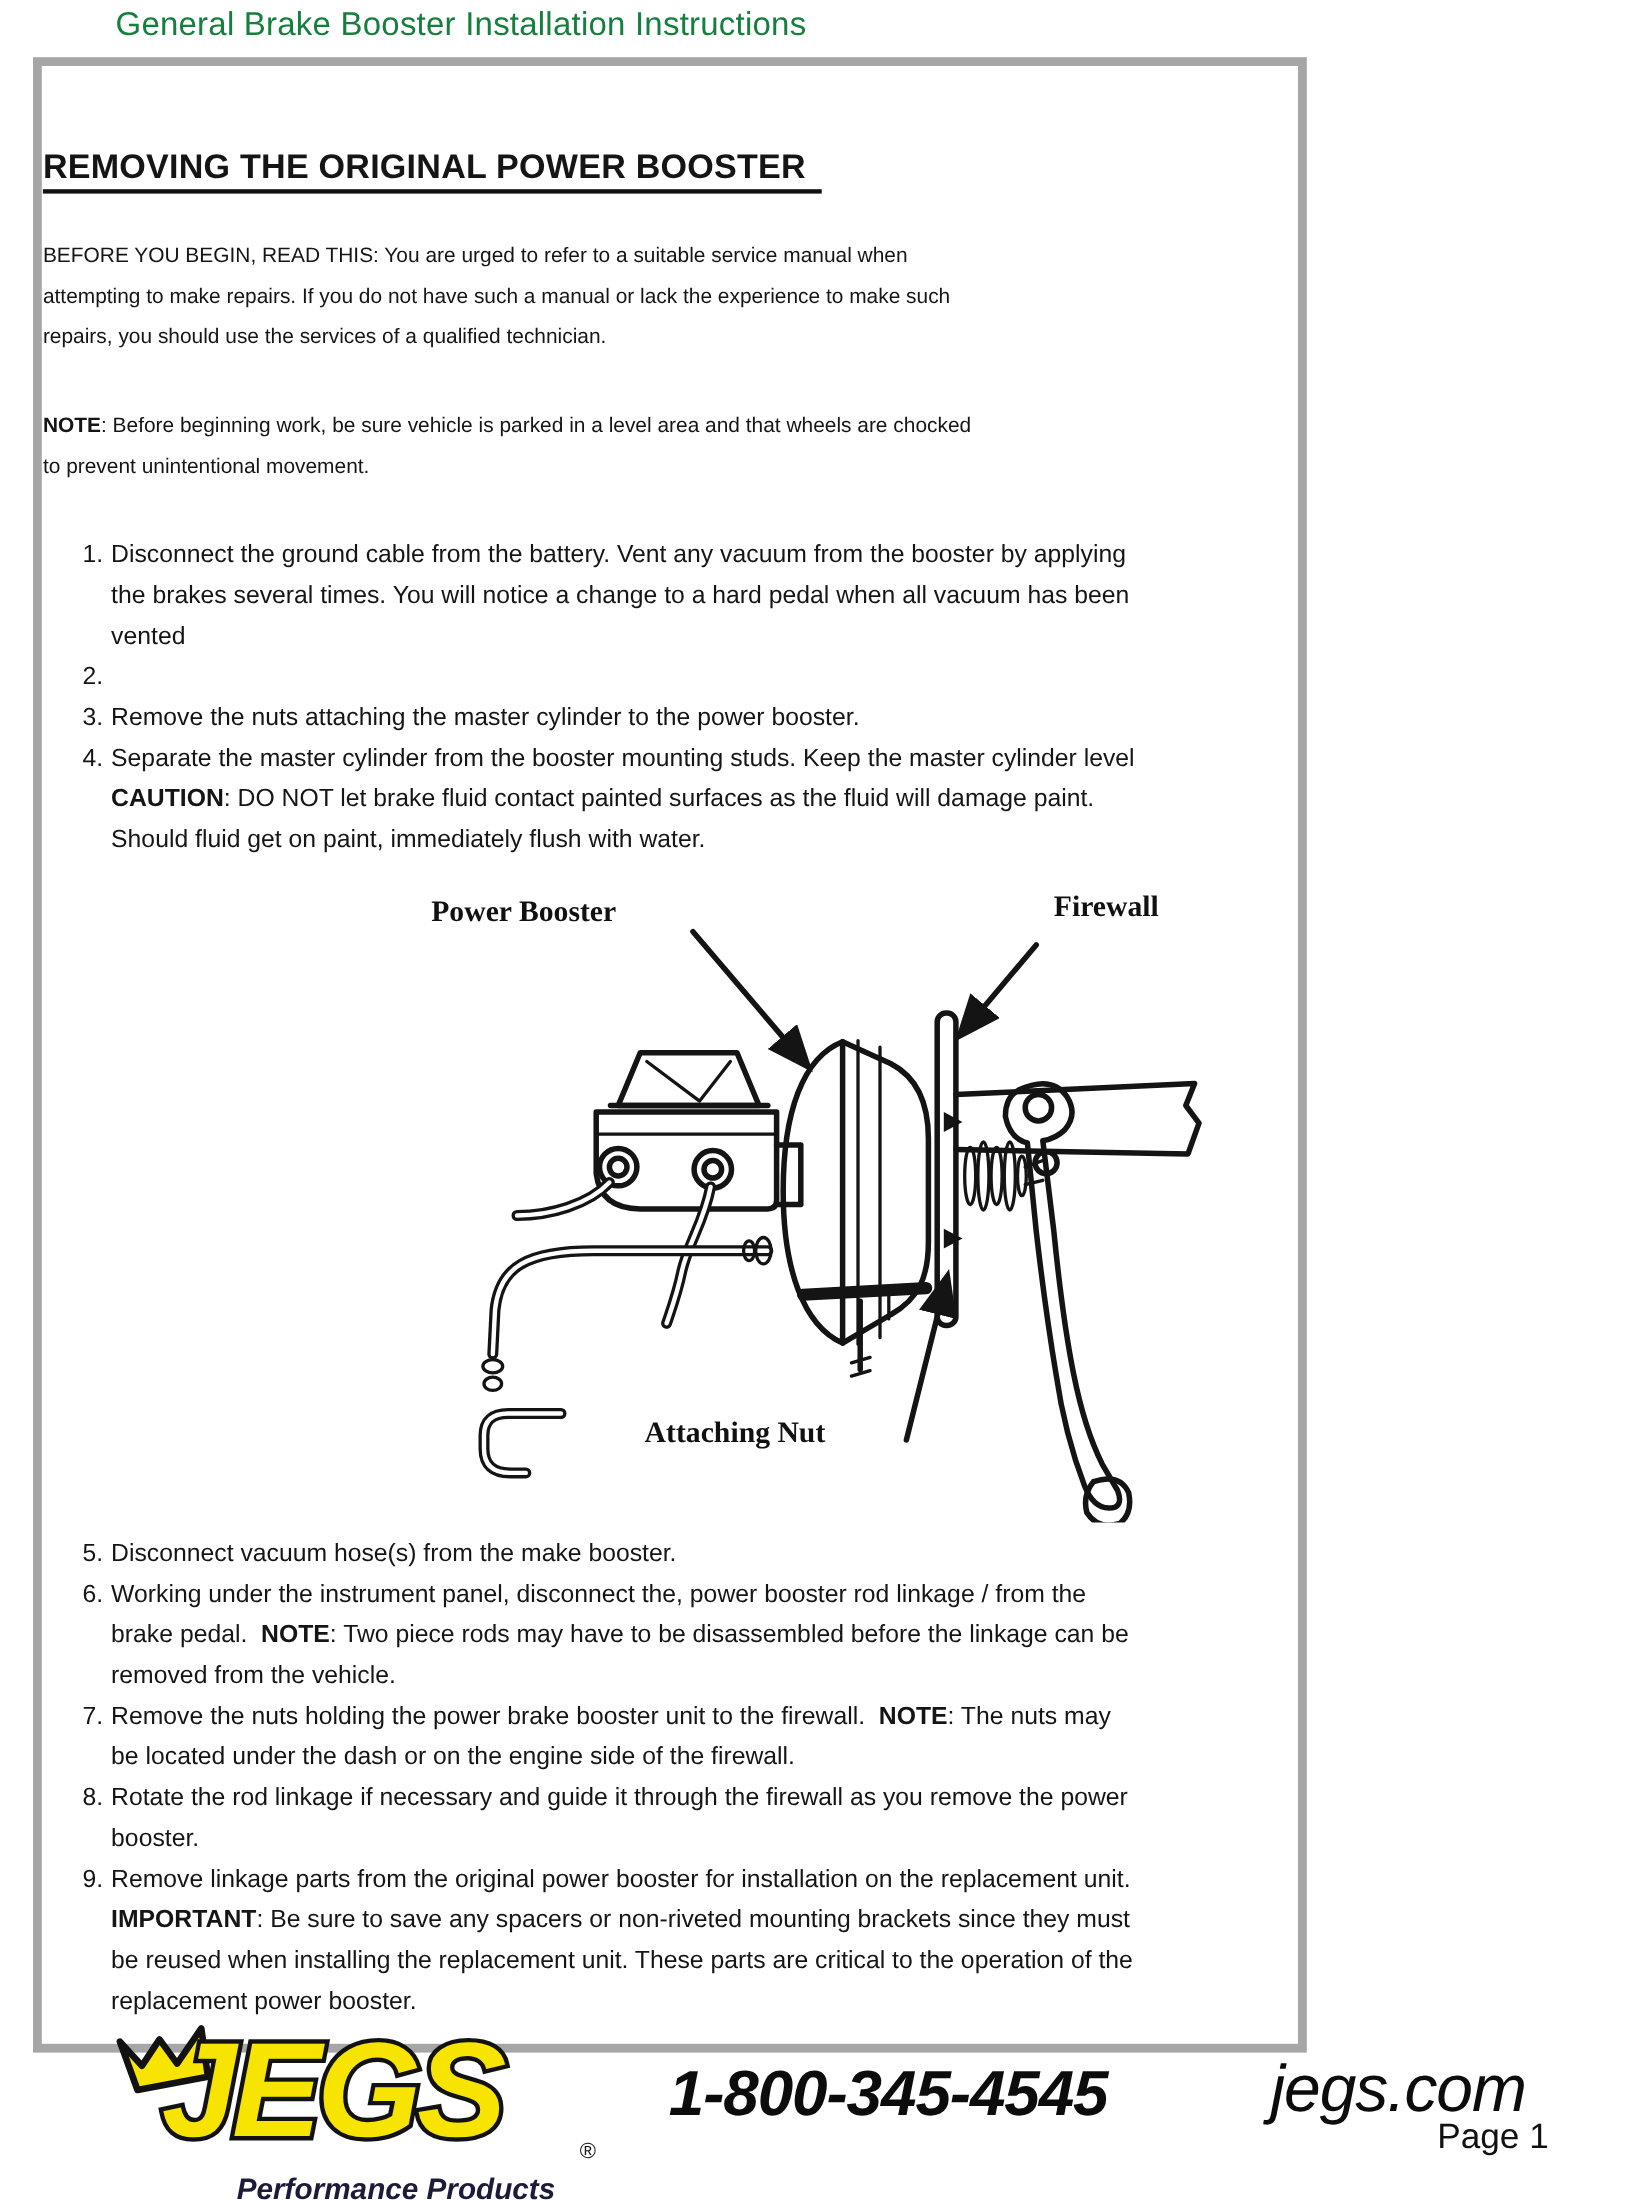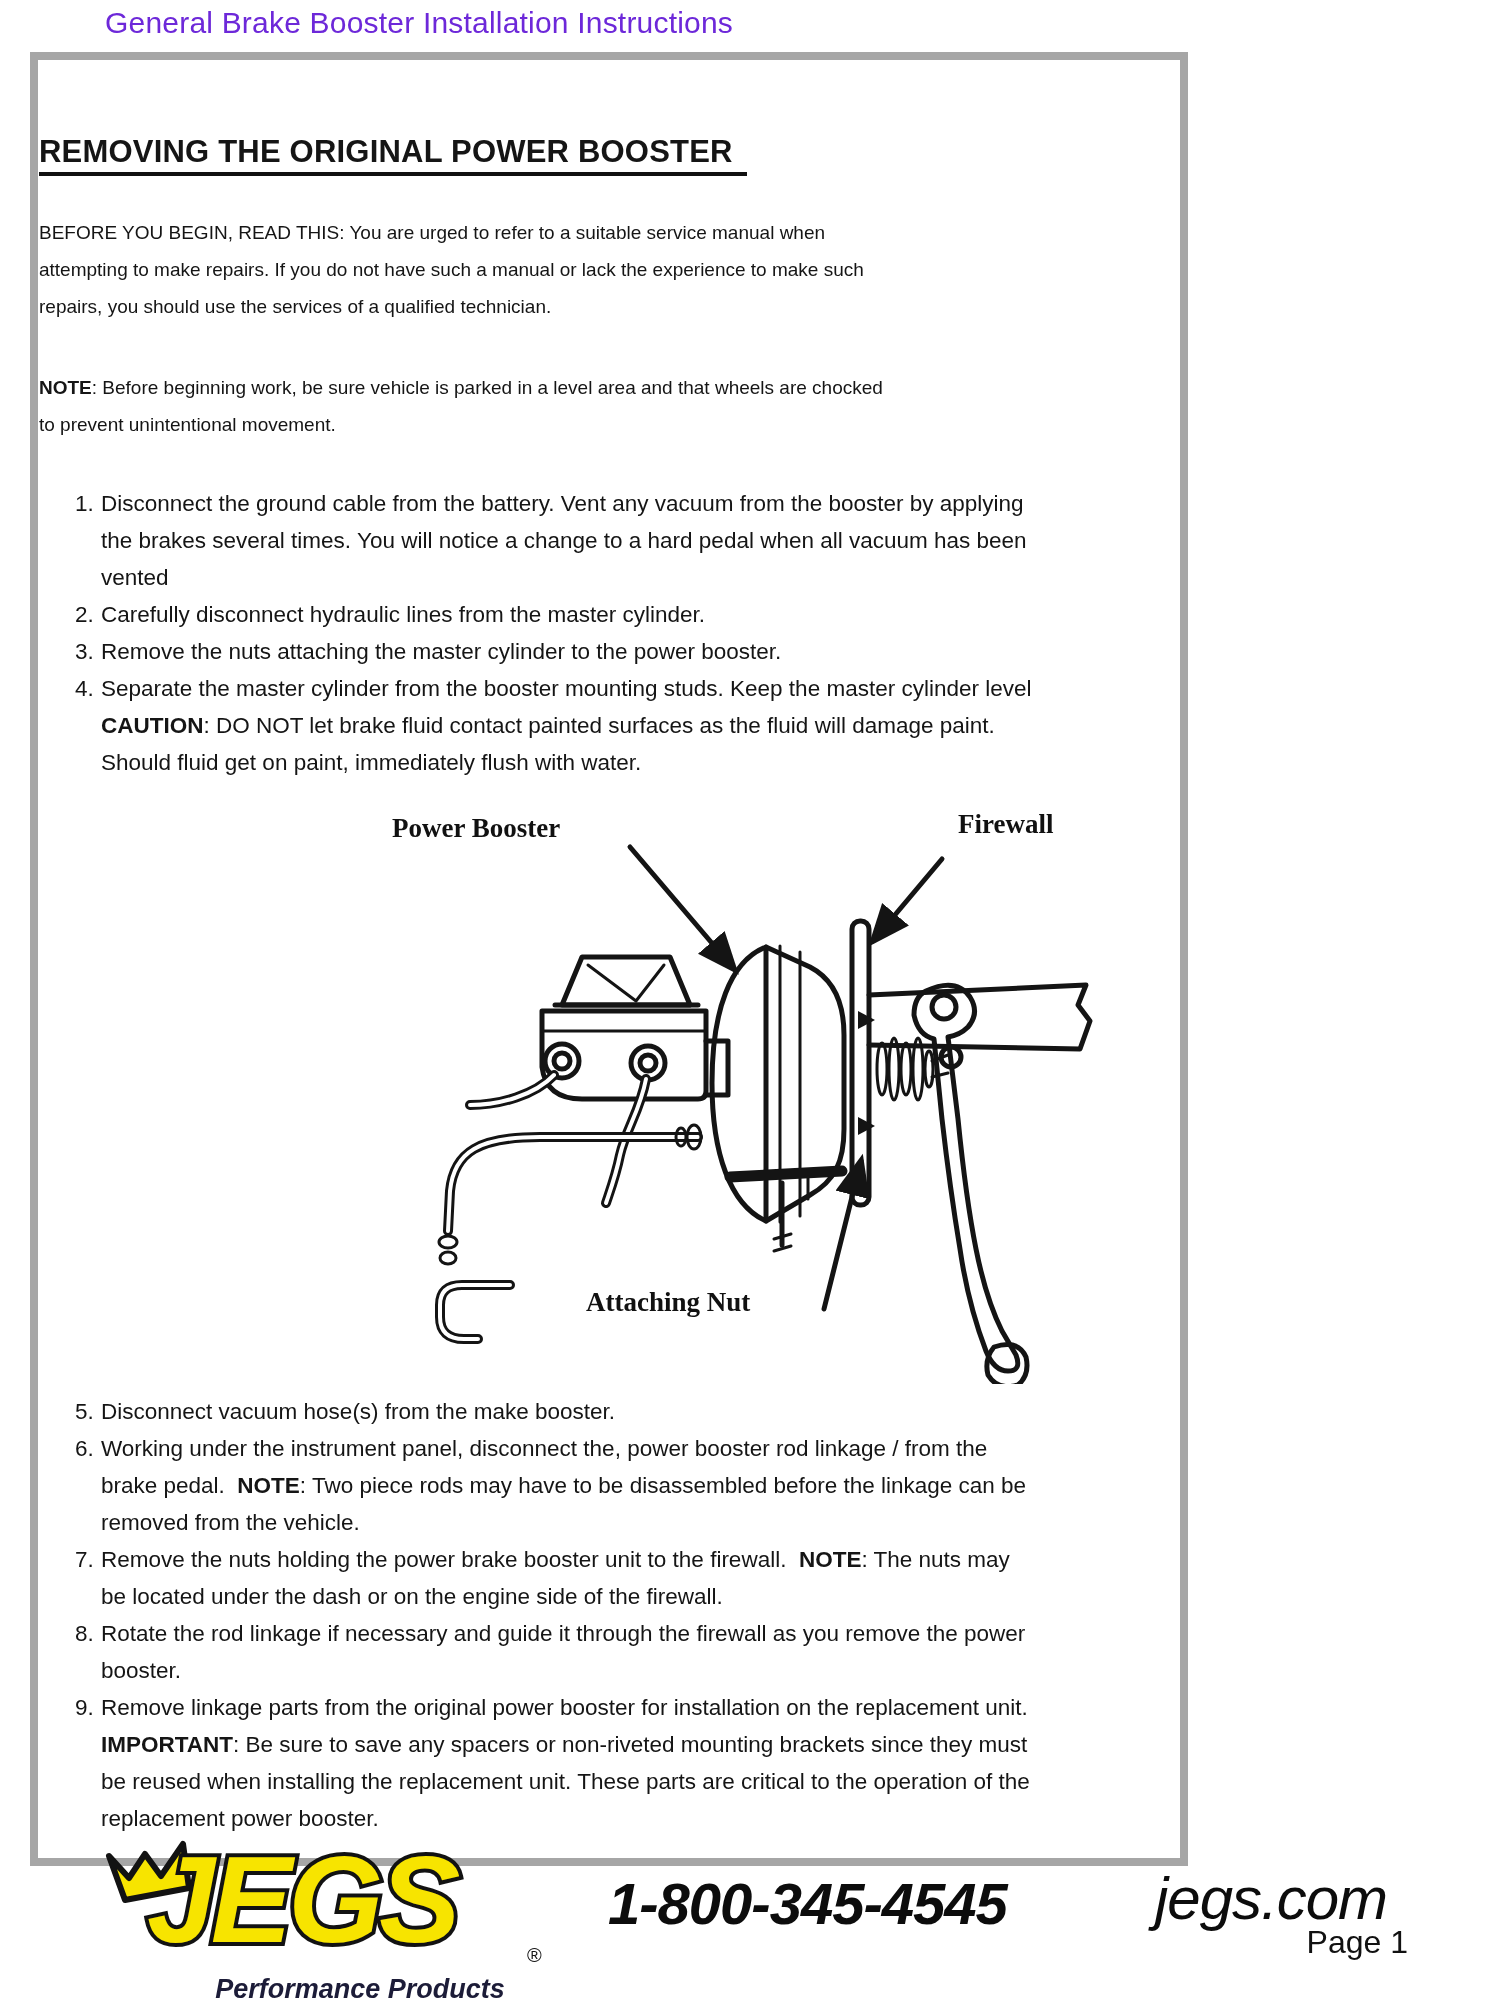--- a/index.html
+++ b/index.html
@@ -3,21 +3,21 @@
 <meta charset="utf-8">
 <style>
   html,body{margin:0;padding:0;background:#ffffff;}
   body{
     width:1500px;height:2000px;position:relative;overflow:hidden;
     font-family:"Liberation Sans",sans-serif;color:#151515;
     -webkit-font-smoothing:antialiased;
   }
   .page-title{
     position:absolute;left:105px;top:6px;
-    font-size:30px;font-weight:400;letter-spacing:.2px;color:#6d28d9;
+    font-size:30px;font-weight:400;letter-spacing:.2px;color:#15803d;
   }
   .content-box{
     position:absolute;left:30px;top:52px;width:1158px;height:1814px;
     border:8px solid #a6a6a6;background:#ffffff;box-sizing:border-box;
   }
   .box-inner{position:relative;width:100%;height:100%;}
   .section-heading{
     margin:74px 0 0 0;padding-left:1px;
     font-size:31px;font-weight:bold;letter-spacing:.2px;
   }
@@ -88,21 +88,20 @@
 
     <ol class="steps first">
         <li>
           <span class="step-num">1.</span>
           <span class="step-text"><span>Disconnect the ground cable from the battery. Vent any vacuum from the booster by applying
 the brakes several times. You will notice a change to a hard pedal when all vacuum has been
 vented</span></span>
         </li>
         <li>
           <span class="step-num">2.</span>
-          <span class="step-text"><span>Carefully disconnect hydraulic lines from the master cylinder.</span></span>
         </li>
         <li>
           <span class="step-num">3.</span>
           <span class="step-text"><span>Remove the nuts attaching the master cylinder to the power booster.</span></span>
         </li>
         <li>
           <span class="step-num">4.</span>
           <span class="step-text"><span>Separate the master cylinder from the booster mounting studs. Keep the master cylinder level
 </span><b>CAUTION</b><span>: DO NOT let brake fluid contact painted surfaces as the fluid will damage paint.
 Should fluid get on paint, immediately flush with water.</span></span>

